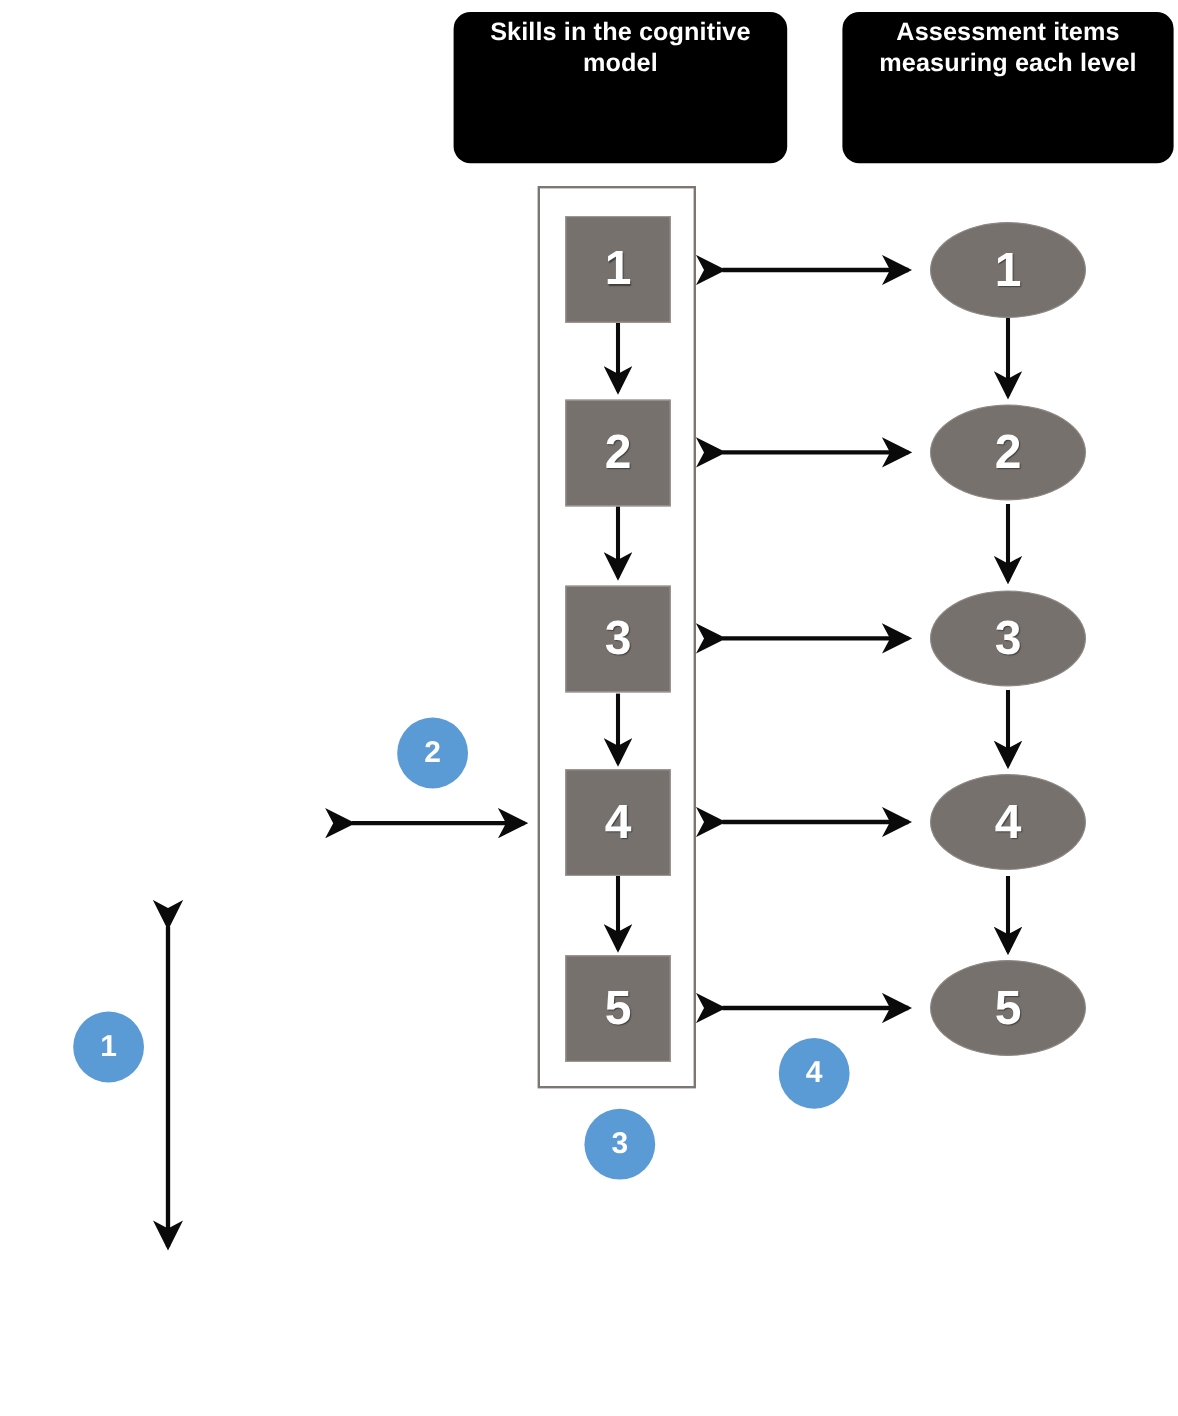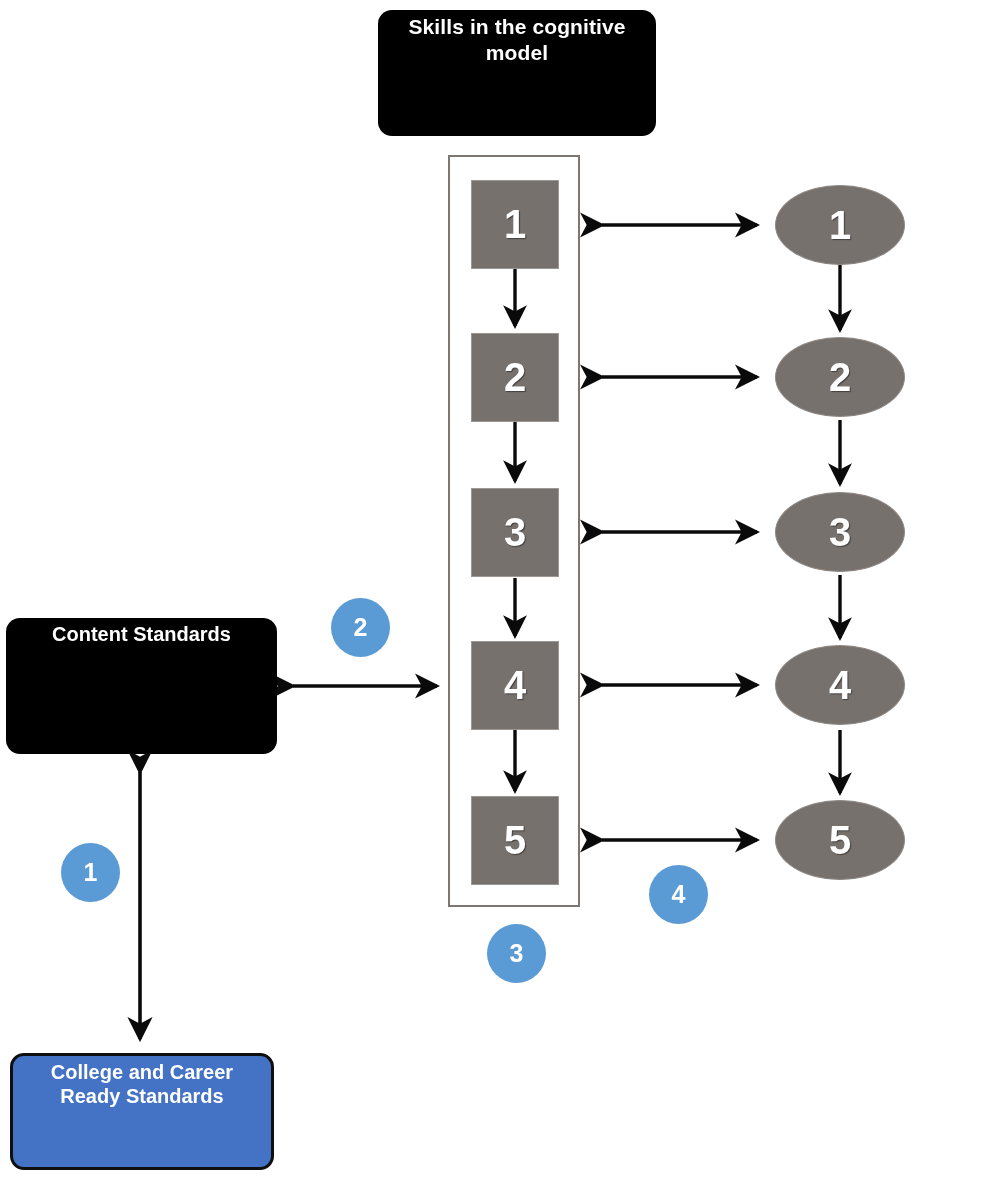--- a/index.html
+++ b/index.html
@@ -140,20 +140,24 @@
     <line x1="293" y1="686" x2="437" y2="686" stroke="#0a0a0a" stroke-width="3.6" marker-start="url(#arrowStart)" marker-end="url(#arrowEnd)"></line>
 
     <line x1="140" y1="772" x2="140" y2="1039" stroke="#0a0a0a" stroke-width="3.6" marker-start="url(#arrowStart)" marker-end="url(#arrowEnd)"></line>
   </svg>
 
   <div class="rounded-label hdr-box" style="left:378px; top:10px; width:278px; height:126px;">
     <span>Skills in the cognitive
 model</span>
   </div>
 
+  <div class="rounded-label hdr-box" style="left:702px; top:10px; width:276px; height:126px;">
+    <span>Assessment items
+measuring each level</span>
+  </div>
 
   <div class="group-frame" style="left:448px; top:155px; width:132px; height:752px;"></div>
 
   <div class="skill-box" style="left:471px; top:180px; width:88px; height:89px;">
     <span>1</span>
   </div>
   <div class="skill-box" style="left:471px; top:333px; width:88px; height:89px;">
     <span>2</span>
   </div>
   <div class="skill-box" style="left:471px; top:488px; width:88px; height:89px;">
@@ -175,28 +179,21 @@
   <div class="item-ellipse" style="left:775px; top:492px; width:130px; height:80px;">
     <span>3</span>
   </div>
   <div class="item-ellipse" style="left:775px; top:645px; width:130px; height:80px;">
     <span>4</span>
   </div>
   <div class="item-ellipse" style="left:775px; top:800px; width:130px; height:80px;">
     <span>5</span>
   </div>
 
-  <div class="rounded-label black-box" style="left:6px; top:618px; width:271px; height:136px;">
-    <span>Content Standards</span>
-  </div>
-
-  <div class="rounded-label blue-box" style="left:10px; top:1053px; width:264px; height:117px;">
-    <span>College and Career
-Ready Standards</span>
-  </div>
+
 
   <div class="marker-circle" style="left:61px; top:843px; width:59px; height:59px;">
     <span>1</span>
   </div>
   <div class="marker-circle" style="left:331px; top:598px; width:59px; height:59px;">
     <span>2</span>
   </div>
   <div class="marker-circle" style="left:487px; top:924px; width:59px; height:59px;">
     <span>3</span>
   </div>

